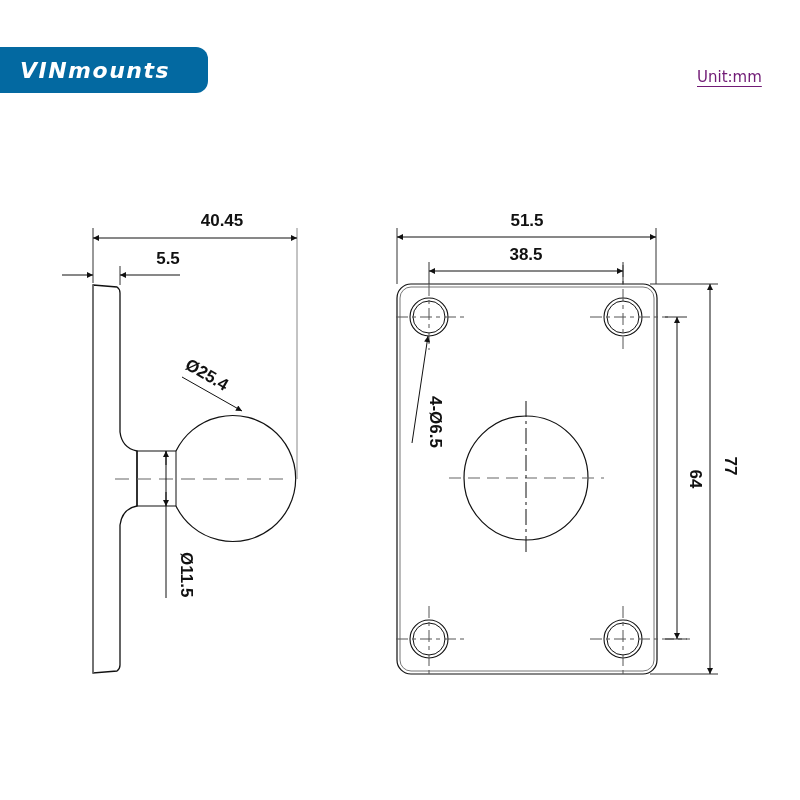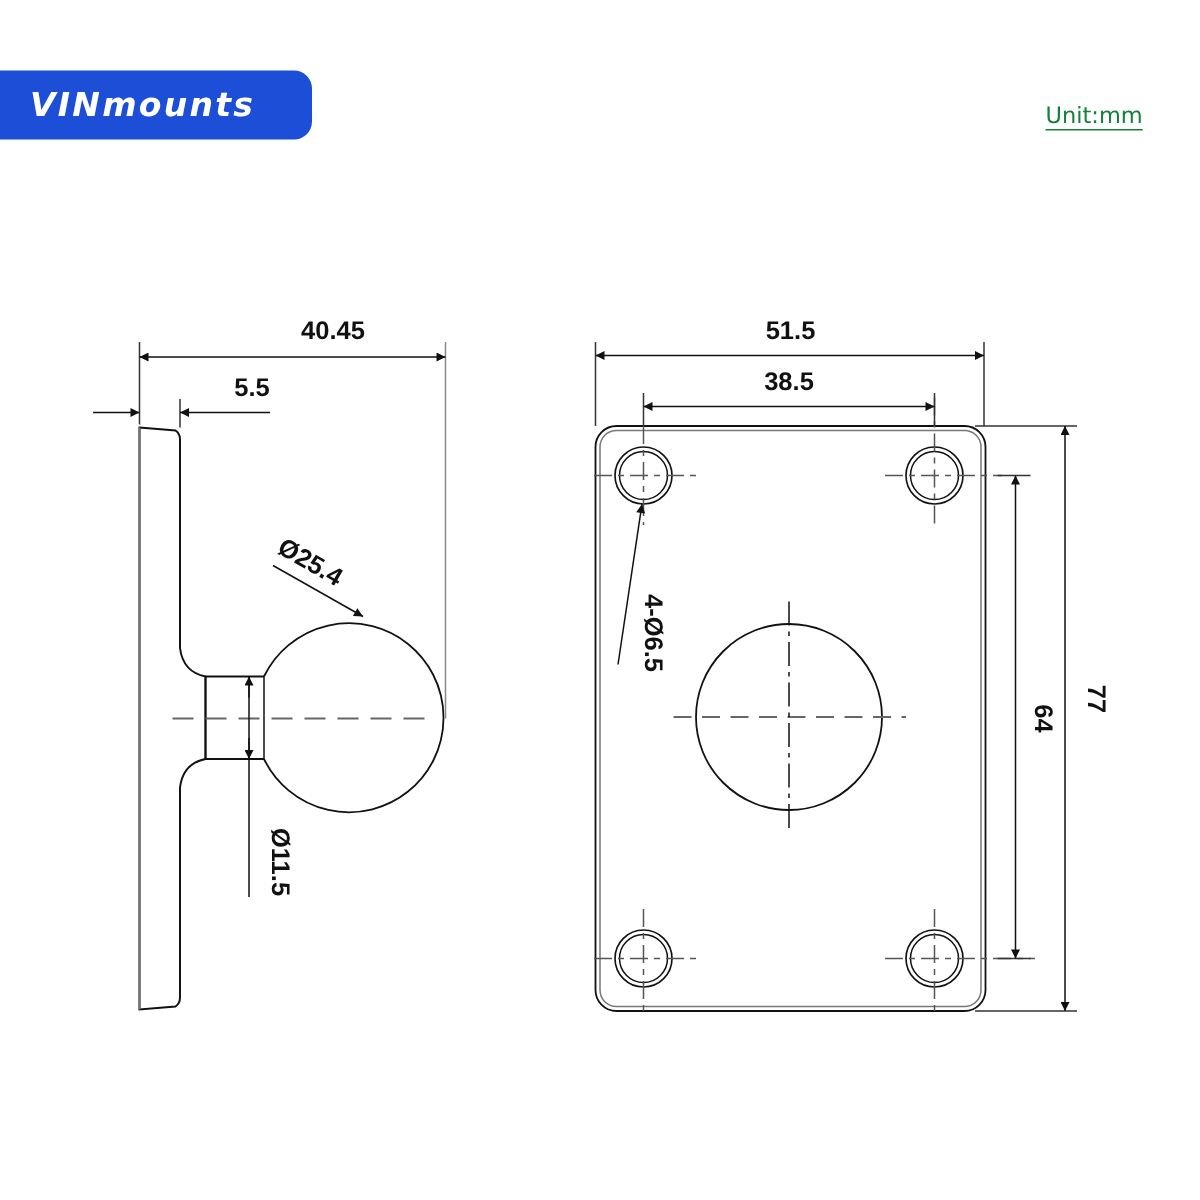--- a/index.html
+++ b/index.html
@@ -1,28 +1,28 @@
 <!DOCTYPE html>
 <html><head>
 <meta charset="utf-8">
 <style>
   html, body { margin: 0; padding: 0; background: #ffffff; }
   body { width: 800px; height: 800px; position: relative; overflow: hidden; font-family: "Liberation Sans", sans-serif; }
   .logo-badge {
     position: absolute; left: 0; top: 47px; width: 208px; height: 46px;
-    background: #1d4ed8; border-radius: 0 12px 12px 0;
+    background: #0369a1; border-radius: 0 12px 12px 0;
     display: flex; align-items: center; padding-left: 20px; box-sizing: border-box;
   }
   .logo-text {
     color: #fff; font-family: "DejaVu Sans", sans-serif; font-weight: bold; font-style: italic;
     font-size: 22px; letter-spacing: 1.5px;
   }
   .unit-label {
     position: absolute; left: 697px; top: 68px; font-family: "DejaVu Sans", sans-serif;
-    font-size: 15px; color: #15803d; text-decoration: underline; text-underline-offset: 4px;
+    font-size: 15px; color: #701a75; text-decoration: underline; text-underline-offset: 4px;
   }
   svg.drawing { position: absolute; left: 0; top: 0; }
   .dim-text { font-family: "Liberation Sans", sans-serif; font-weight: bold; font-size: 17px; fill: #111; }
 </style>
 </head>
 <body>
 
 <div class="logo-badge">
   <span class="logo-text">VINmounts</span>
 </div>

